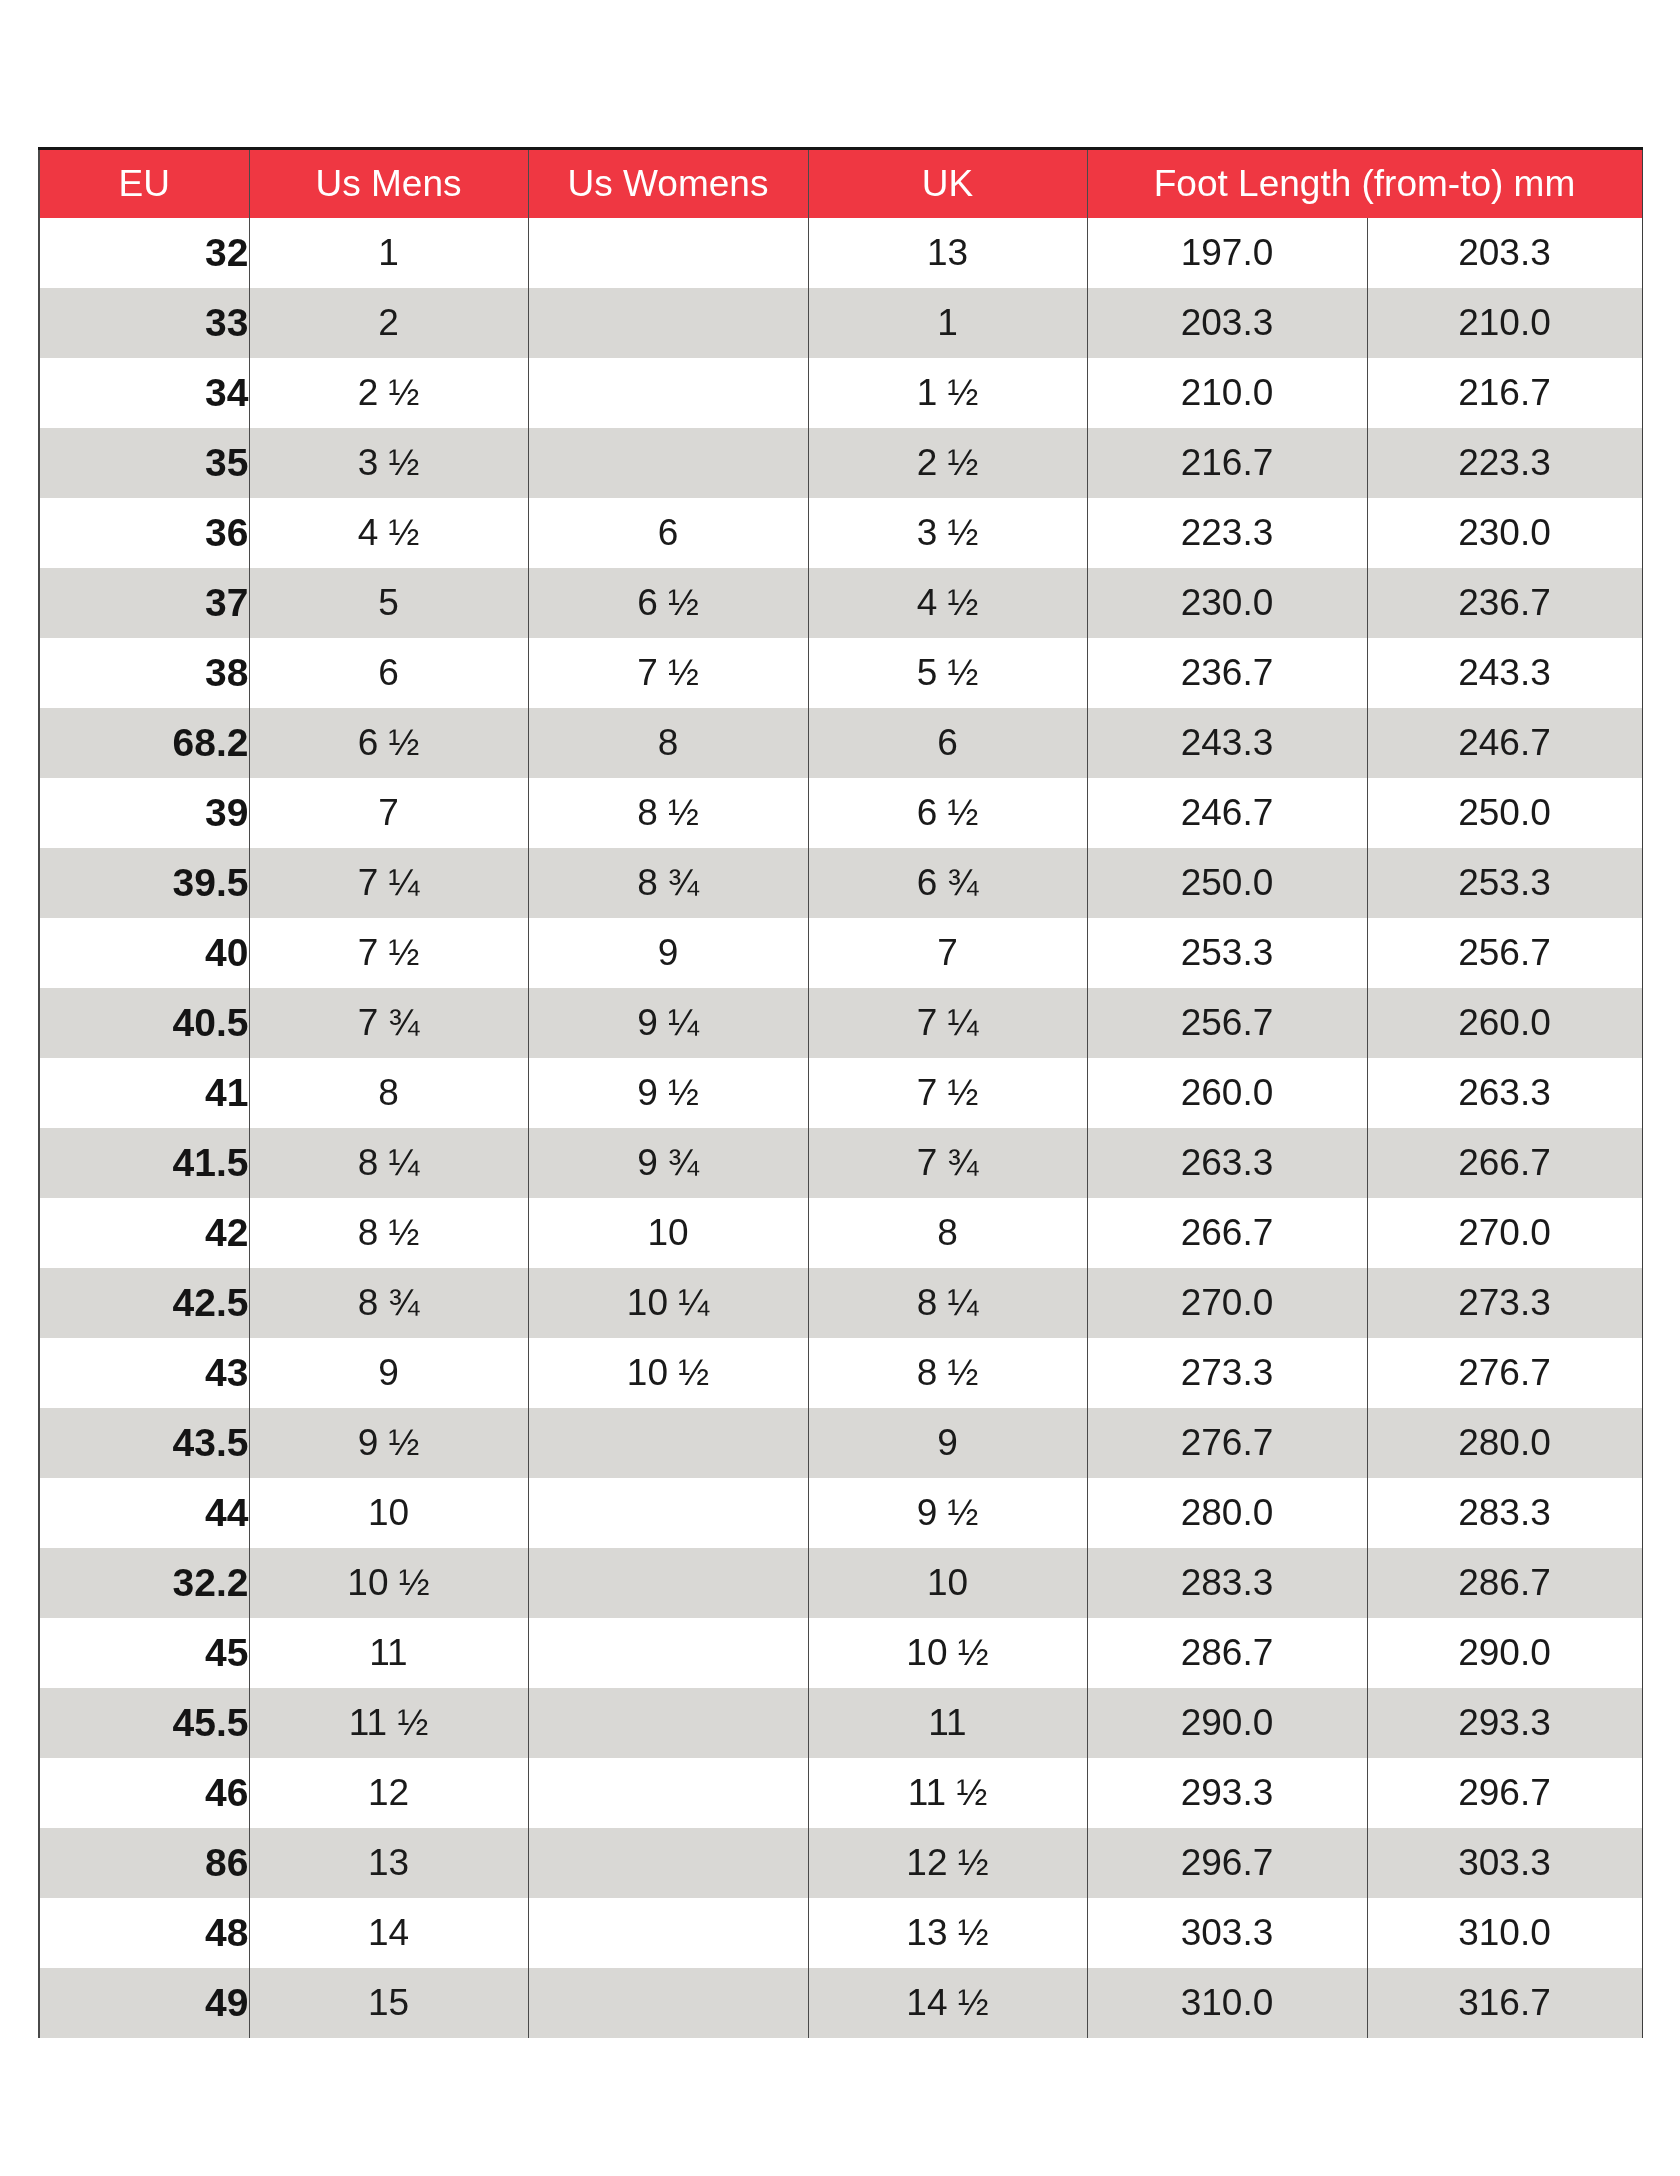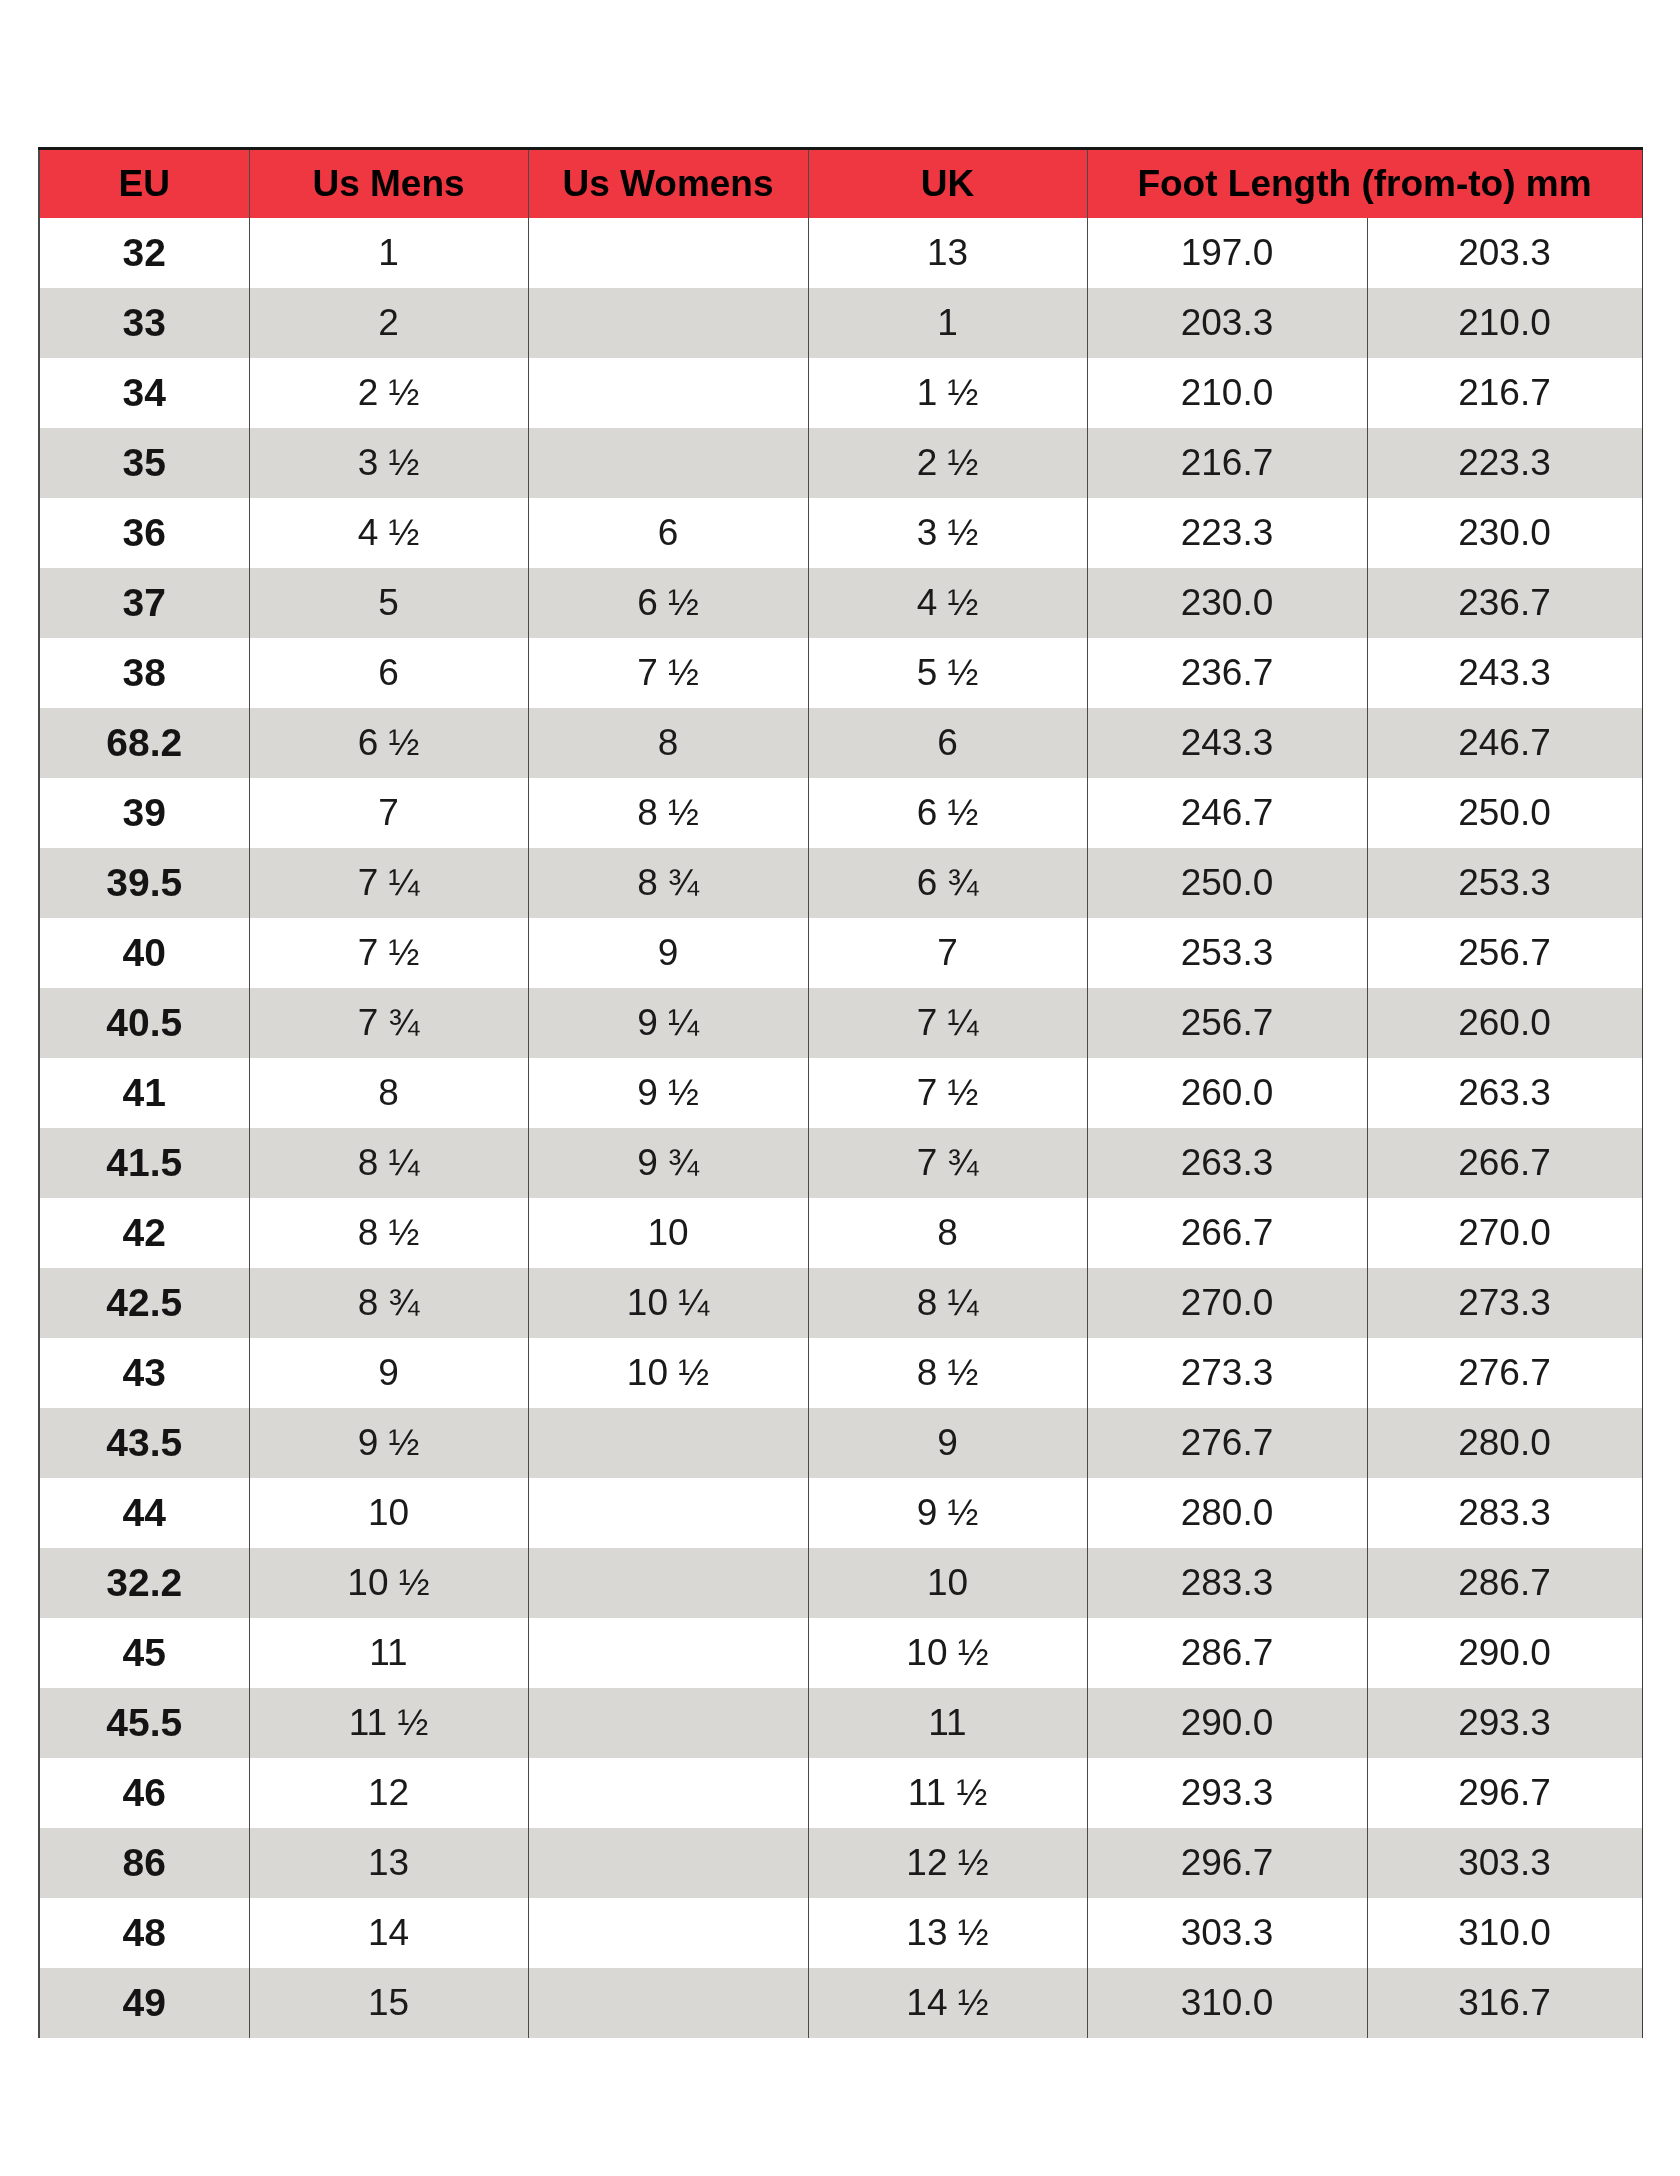--- a/index.html
+++ b/index.html
@@ -37,38 +37,39 @@
     overflow: hidden;
     padding: 0;
   }
   table.size-chart th:first-child,
   table.size-chart td:first-child {
     border-left: none;
   }
   table.size-chart thead th {
     height: 68px;
     background: #ef3742;
-    color: #000000;
-    font-weight: bold;
+    color: #ffffff;
+    font-weight: normal;
     font-size: 37px;
   }
   
   table.size-chart tbody td {
     height: 70px;
     font-size: 37px;
     color: #1a1a1a;
     background: #ffffff;
   }
   table.size-chart tbody tr:nth-child(even) td {
     background: #d9d8d5;
   }
   table.size-chart tbody td:first-child {
     font-weight: bold;
     font-size: 39px;
     color: #141414;
+    text-align: right;
   }
 </style>
 </head>
 <body>
 
 <div class="page">
   <table class="size-chart">
     <colgroup>
       <col style="width:210px">
       <col style="width:279px">

